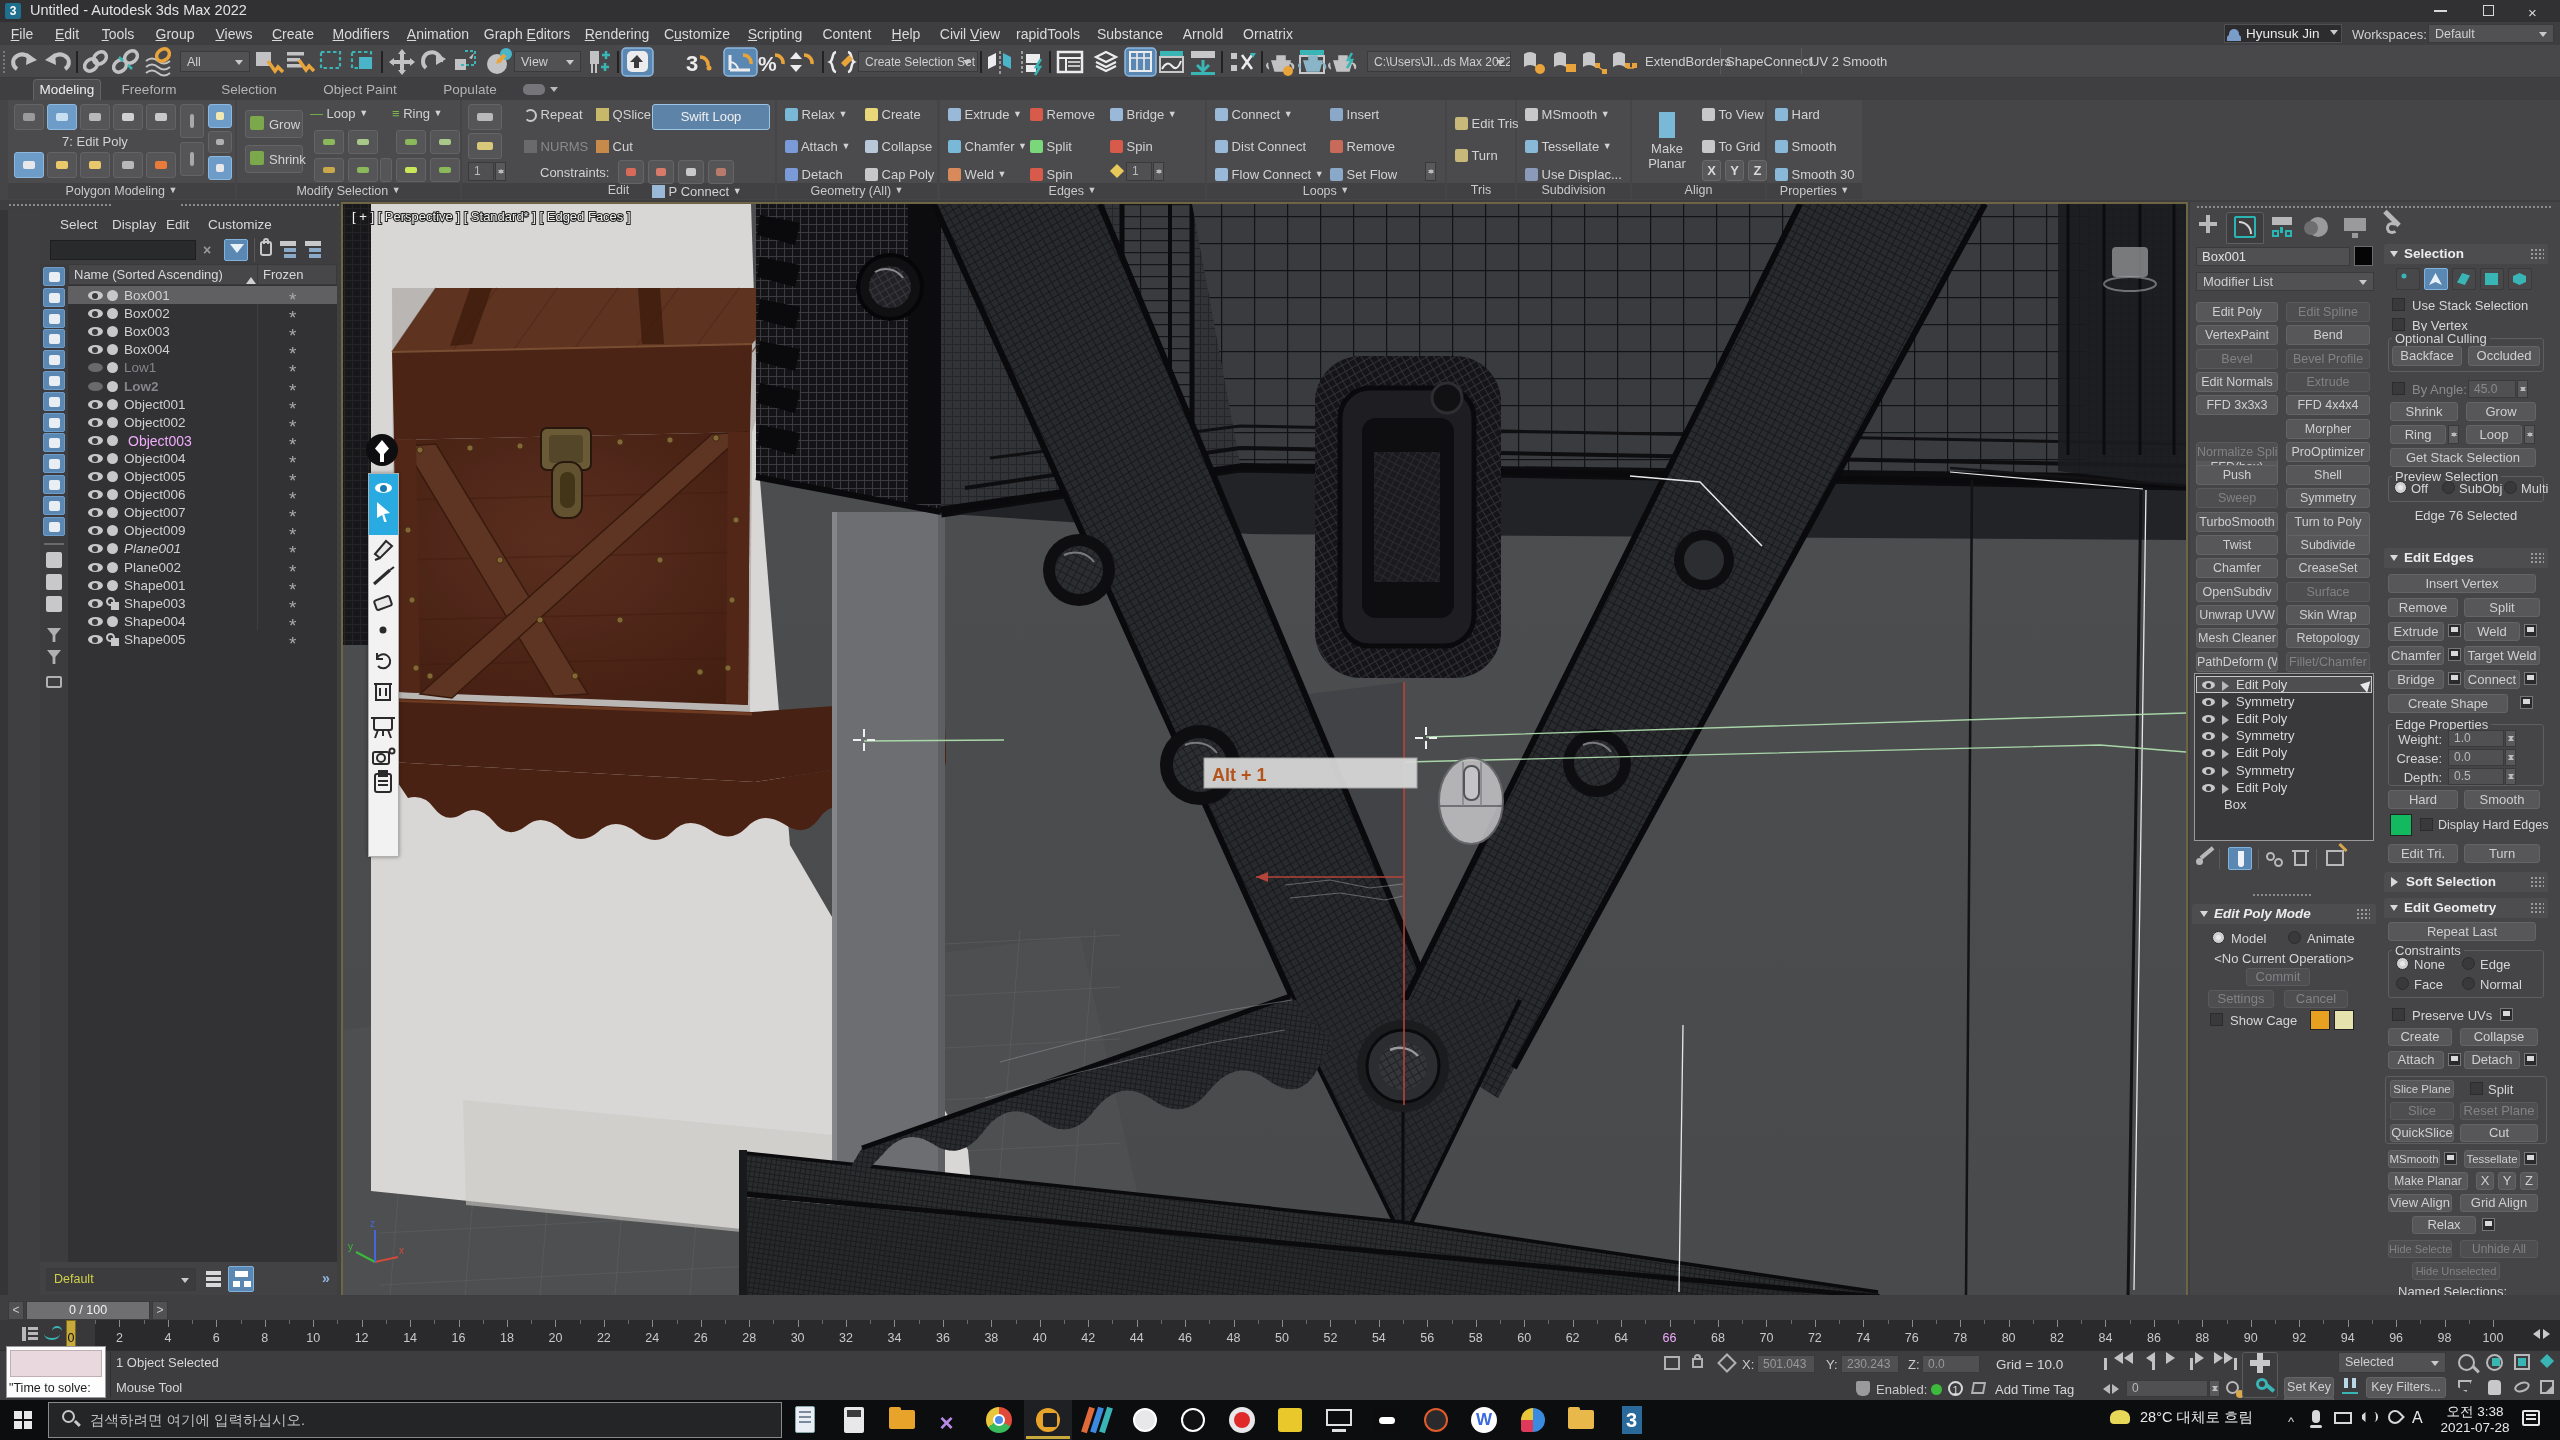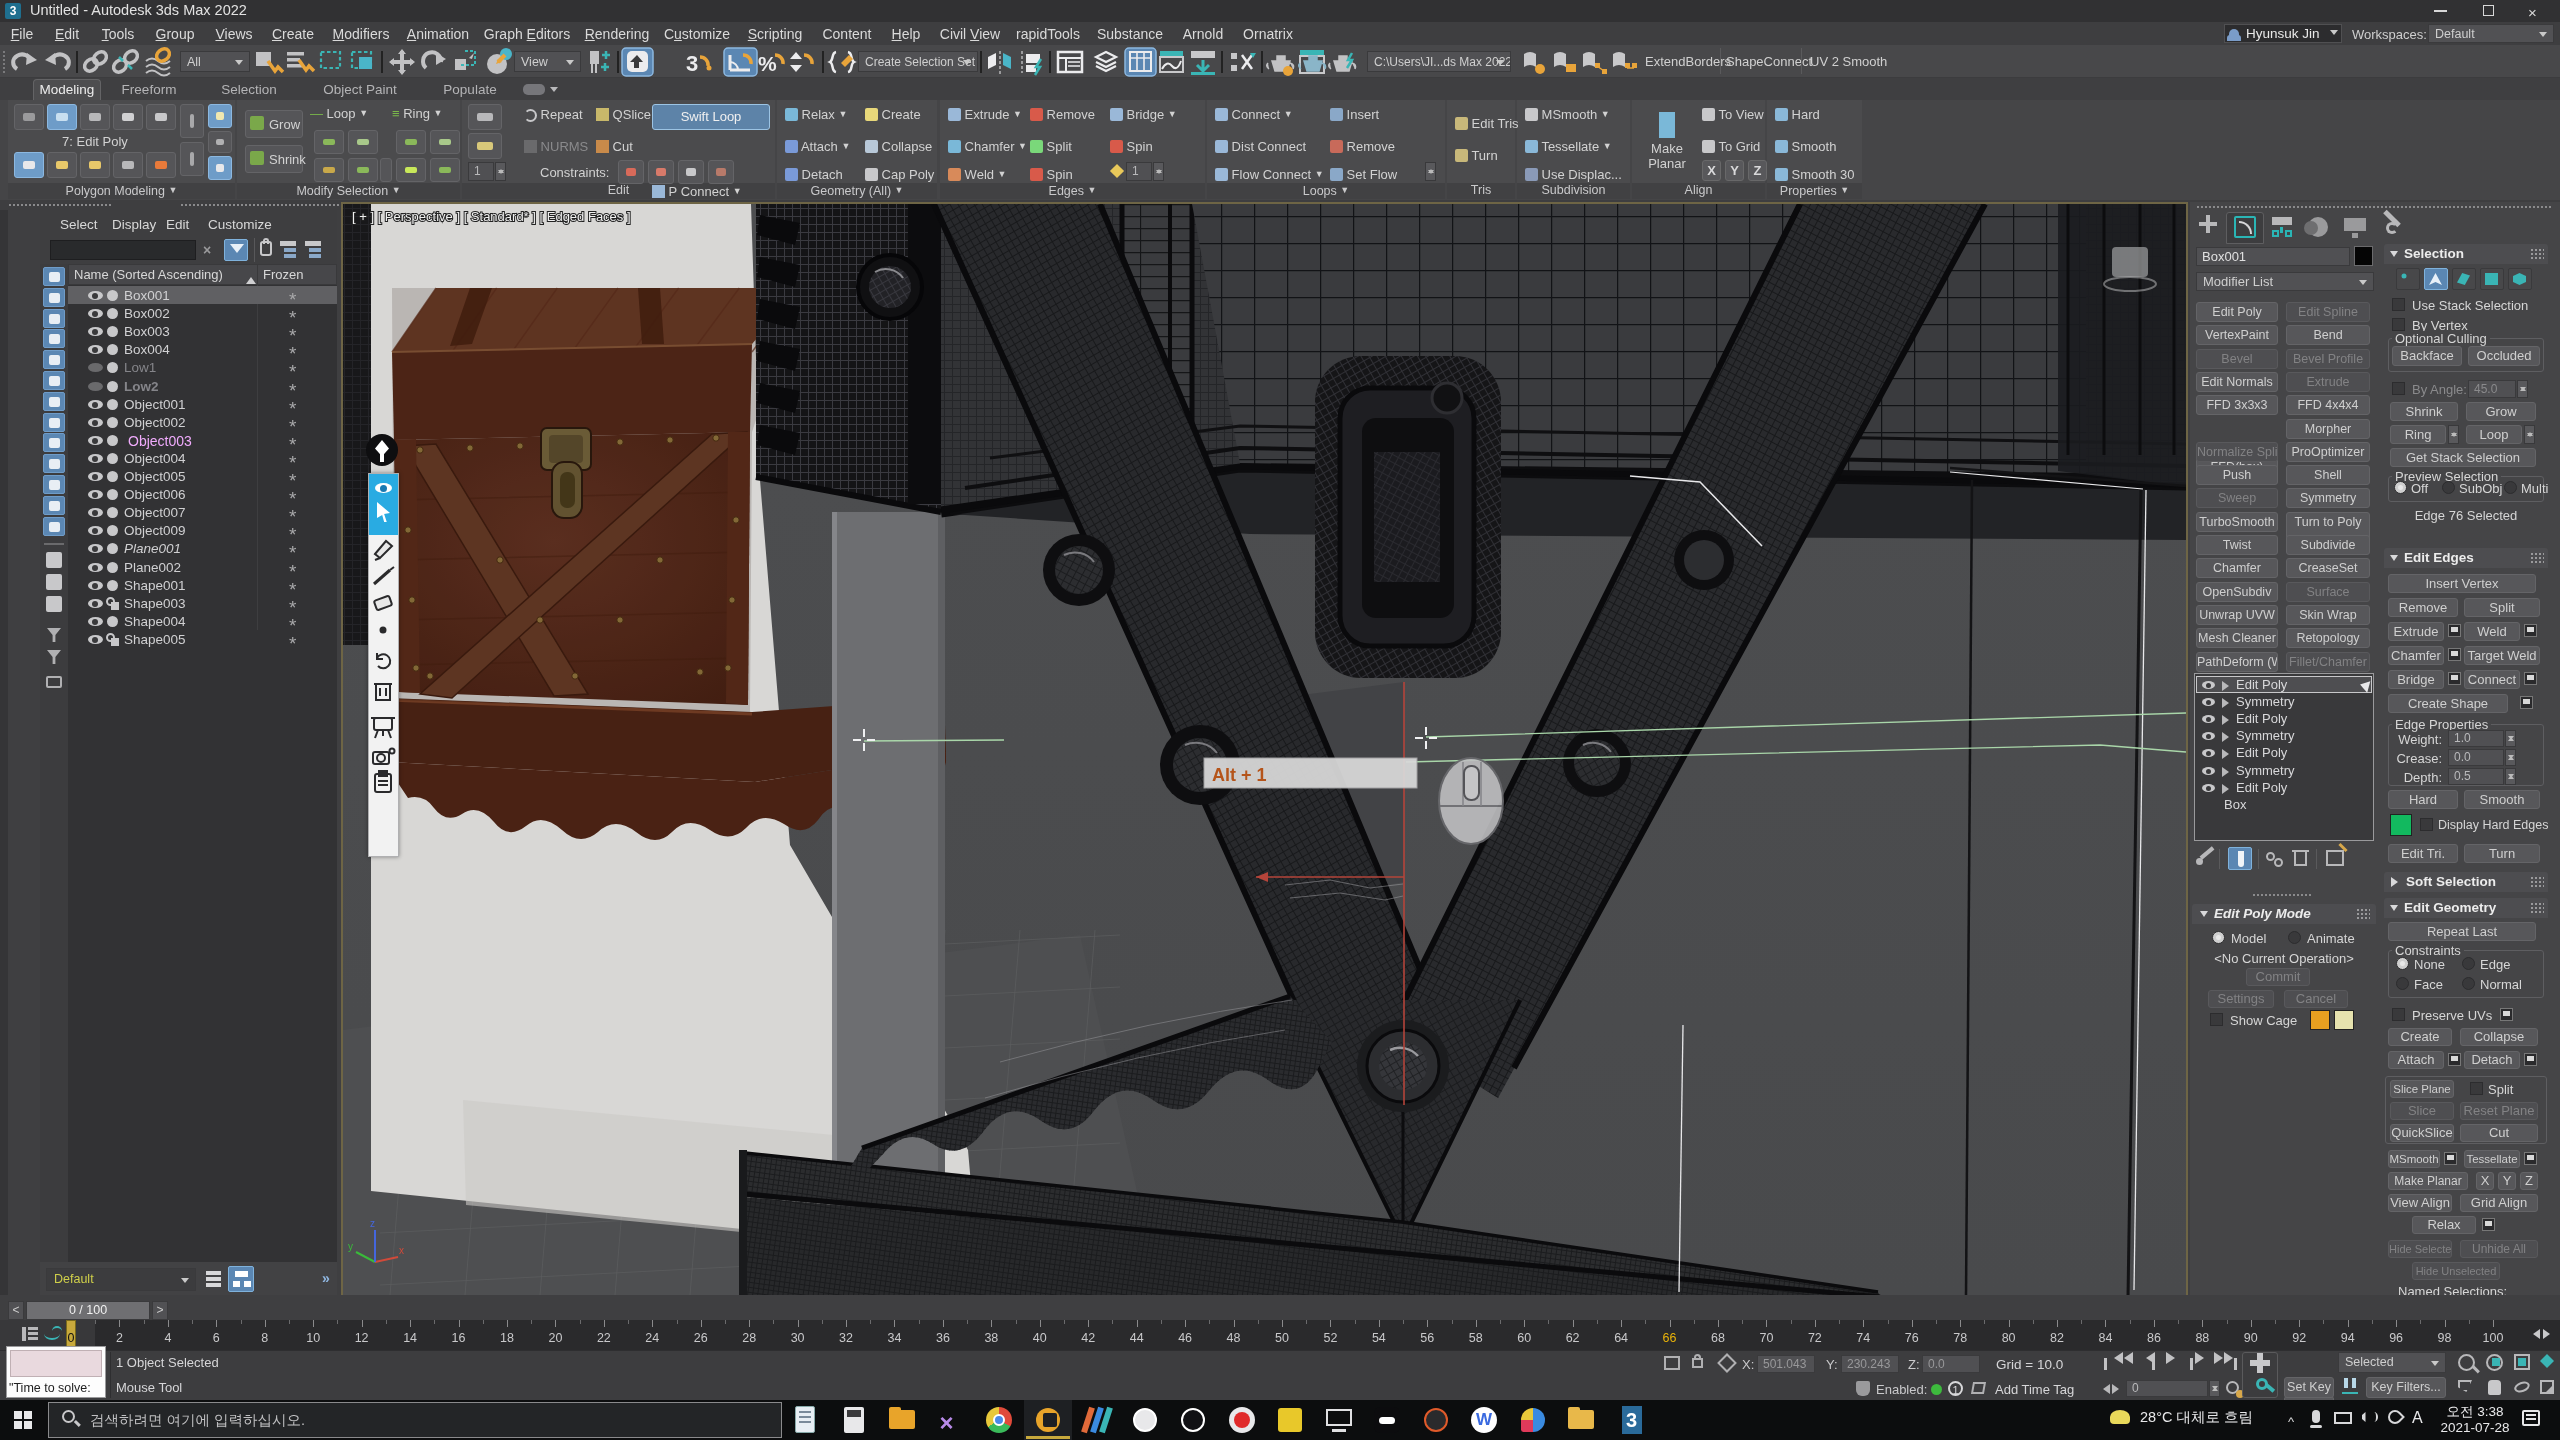--- a/index.html
+++ b/index.html
@@ -1132,21 +1132,21 @@
       <div class="abs" style="left:1427.32px;top:1331px;color:#c9c9cb;font-size:12.5px;transform:translateX(-50%);">56</div>
       <div class="abs" style="left:1475.76px;top:1320px;width:1px;height:7px;background:#8a8a8c;"></div>
       <div class="abs" style="left:1475.76px;top:1331px;color:#c9c9cb;font-size:12.5px;transform:translateX(-50%);">58</div>
       <div class="abs" style="left:1524.1999999999998px;top:1320px;width:1px;height:7px;background:#8a8a8c;"></div>
       <div class="abs" style="left:1524.1999999999998px;top:1331px;color:#c9c9cb;font-size:12.5px;transform:translateX(-50%);">60</div>
       <div class="abs" style="left:1572.6399999999999px;top:1320px;width:1px;height:7px;background:#8a8a8c;"></div>
       <div class="abs" style="left:1572.6399999999999px;top:1331px;color:#c9c9cb;font-size:12.5px;transform:translateX(-50%);">62</div>
       <div class="abs" style="left:1621.08px;top:1320px;width:1px;height:7px;background:#8a8a8c;"></div>
       <div class="abs" style="left:1621.08px;top:1331px;color:#c9c9cb;font-size:12.5px;transform:translateX(-50%);">64</div>
       <div class="abs" style="left:1669.52px;top:1320px;width:1px;height:7px;background:#8a8a8c;"></div>
-      <div class="abs" style="left:1669.52px;top:1331px;color:#eab308;font-size:12.5px;transform:translateX(-50%);">66</div>
+      <div class="abs" style="left:1669.52px;top:1331px;color:#f0abfc;font-size:12.5px;transform:translateX(-50%);">66</div>
       <div class="abs" style="left:1717.96px;top:1320px;width:1px;height:7px;background:#8a8a8c;"></div>
       <div class="abs" style="left:1717.96px;top:1331px;color:#c9c9cb;font-size:12.5px;transform:translateX(-50%);">68</div>
       <div class="abs" style="left:1766.3999999999999px;top:1320px;width:1px;height:7px;background:#8a8a8c;"></div>
       <div class="abs" style="left:1766.3999999999999px;top:1331px;color:#c9c9cb;font-size:12.5px;transform:translateX(-50%);">70</div>
       <div class="abs" style="left:1814.84px;top:1320px;width:1px;height:7px;background:#8a8a8c;"></div>
       <div class="abs" style="left:1814.84px;top:1331px;color:#c9c9cb;font-size:12.5px;transform:translateX(-50%);">72</div>
       <div class="abs" style="left:1863.28px;top:1320px;width:1px;height:7px;background:#8a8a8c;"></div>
       <div class="abs" style="left:1863.28px;top:1331px;color:#c9c9cb;font-size:12.5px;transform:translateX(-50%);">74</div>
       <div class="abs" style="left:1911.7199999999998px;top:1320px;width:1px;height:7px;background:#8a8a8c;"></div>
       <div class="abs" style="left:1911.7199999999998px;top:1331px;color:#c9c9cb;font-size:12.5px;transform:translateX(-50%);">76</div>

